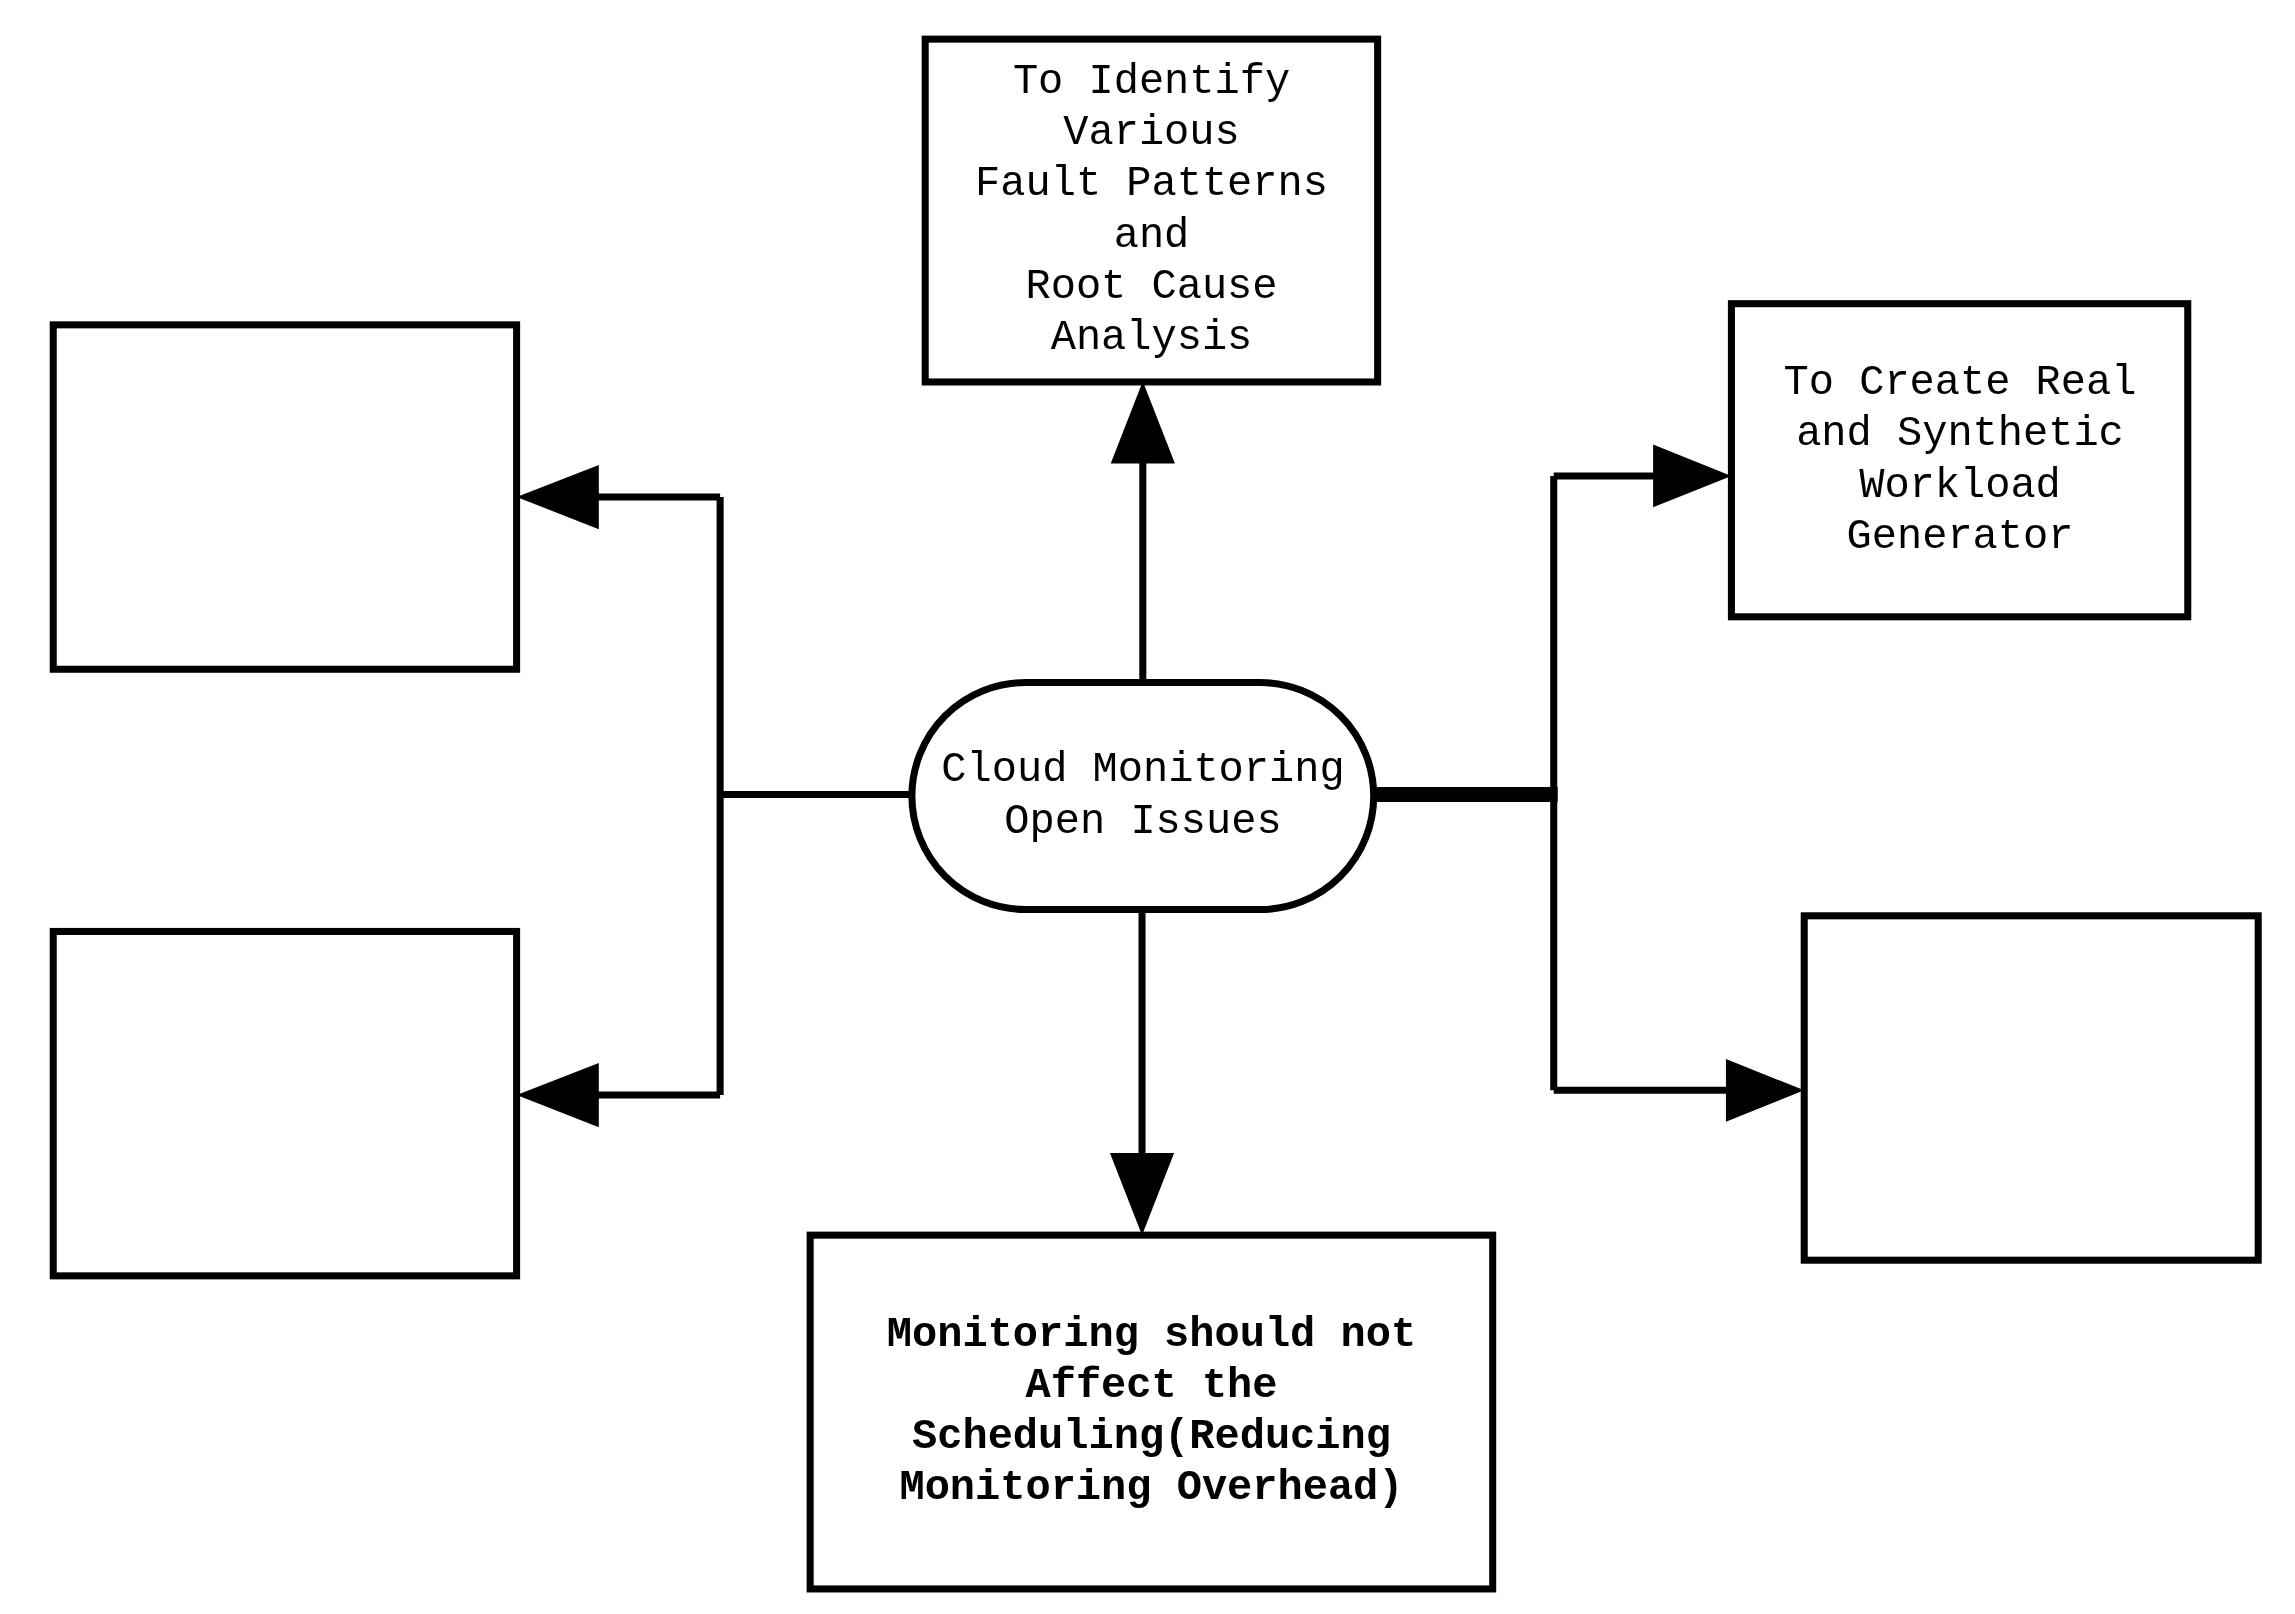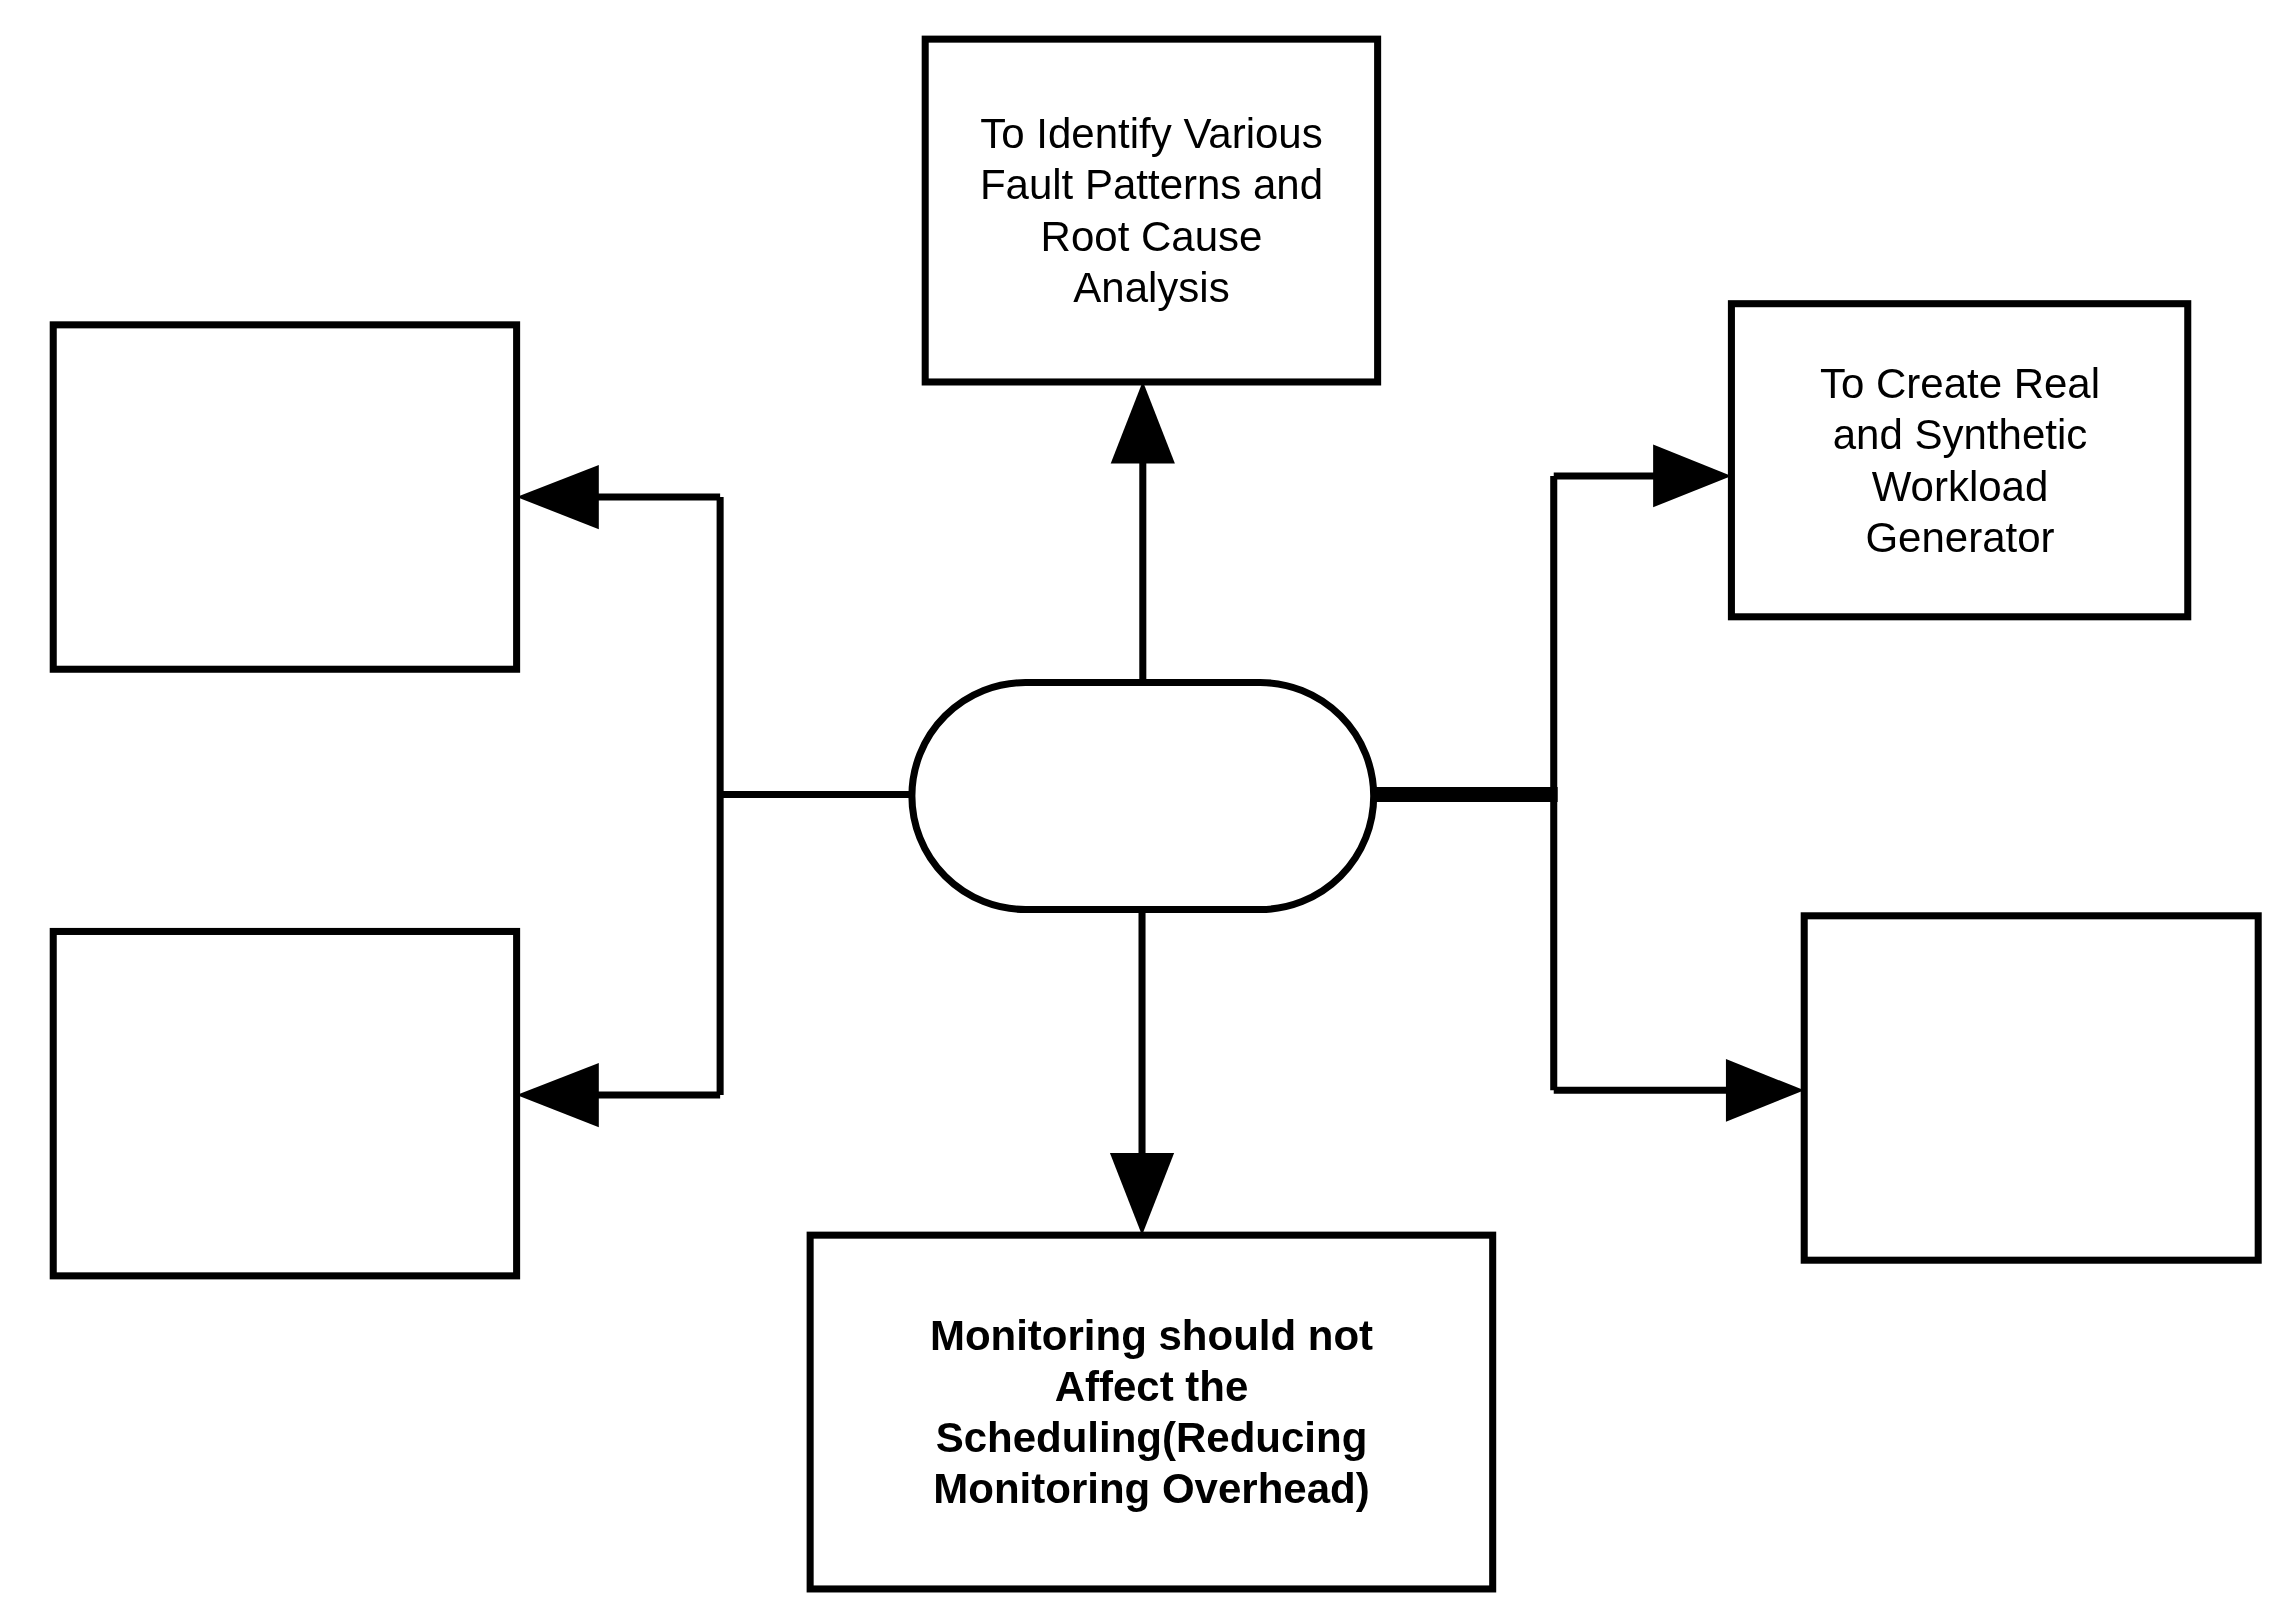--- a/index.html
+++ b/index.html
@@ -52,21 +52,21 @@
     fill: #000000;
     stroke: none;
   }
   .node-label {
     position: absolute;
     display: flex;
     align-items: center;
     justify-content: center;
     text-align: center;
     color: #000000;
-    font-family: Liberation Sans, sans-serif;
+    font-family: Liberation Mono, monospace;
     font-size: 42px;
     line-height: 1.22;
     white-space: pre-line;
     pointer-events: none;
   }
   .node-label.bold {
     font-weight: bold;
   }
 </style>
 </head>
@@ -131,15 +131,17 @@
 and Synthetic
 Workload
 Generator</div>
 
 
   <div class="node-label bold" style="left:810px; top:1235px; width:683px; height:354px;">Monitoring should not
 Affect the
 Scheduling(Reducing
 Monitoring Overhead)</div>
 
+  <div class="node-label" style="left:912px; top:683px; width:462px; height:227px;">Cloud Monitoring
+Open Issues</div>
 
 </div>
 
 
 </body></html>

